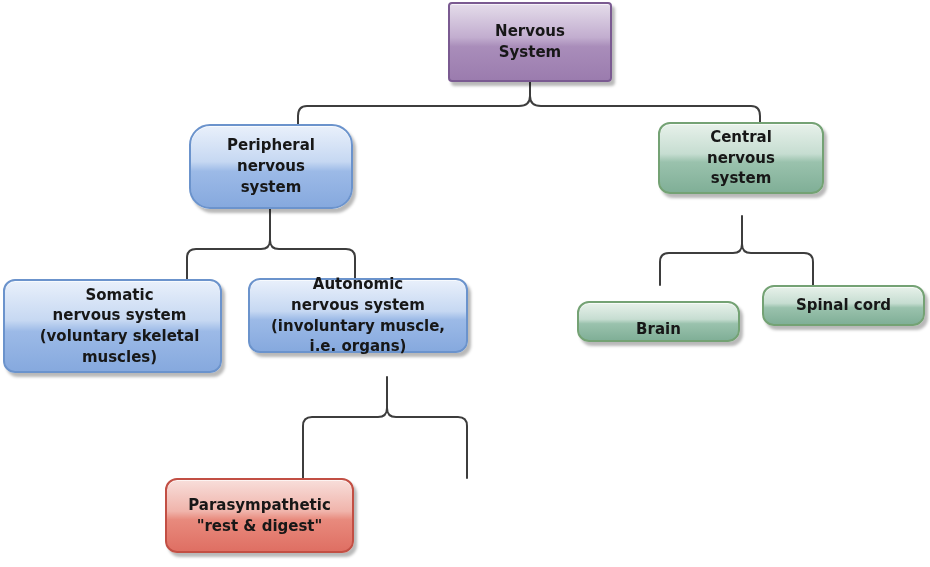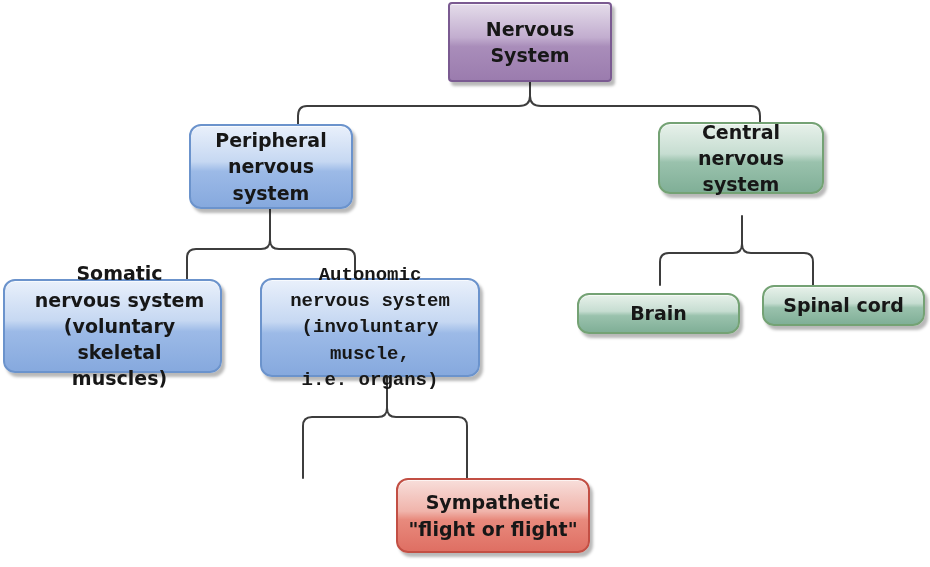--- a/index.html
+++ b/index.html
@@ -24,21 +24,21 @@
     stroke-linecap: round;
   }
   .node {
     position: absolute;
     box-sizing: border-box;
     display: flex;
     align-items: center;
     justify-content: center;
     text-align: center;
     font-weight: bold;
-    font-size: 19px;
+    font-size: 15px;
     line-height: 1.38;
     color: var(--text-color);
     border: 2px solid;
     box-shadow: 3px 4px 3px rgba(0,0,0,0.28), inset 0 1px 0 rgba(255,255,255,0.65);
   }
   .node .label { white-space: pre-line; padding: 0 4px; }
   .node.purple {
     border-color: var(--purple-border);
     border-radius: 4px;
     background: linear-gradient(180deg,
@@ -89,53 +89,53 @@
     <path d="M 387 377 L 387 408"></path>
     <path d="M 387 408 C 387 414 384 417 378 417 L 312 417 C 306 417 303 420 303 426 L 303 478"></path>
     <path d="M 387 408 C 387 414 390 417 396 417 L 458 417 C 464 417 467 420 467 426 L 467 478"></path>
   </svg>
 
   <div class="node purple" style="left:448px; top:2px; width:164px; height:80px;">
     <span class="label">Nervous
 System</span>
   </div>
 
-  <div class="node blue" style="left:189px; top:124px; width:164px; height:85px;">
+  <div class="node blue" style="left:189px; top:124px; width:164px; height:85px;border-radius:21px;">
     <span class="label">Peripheral
 nervous
 system</span>
   </div>
 
   <div class="node green" style="left:658px; top:122px; width:166px; height:72px;">
     <span class="label">Central
 nervous
 system</span>
   </div>
 
   <div class="node blue" style="left:3px; top:279px; width:219px; height:94px;padding-left:14px;">
     <span class="label">Somatic
 nervous system
 (voluntary skeletal
 muscles)</span>
   </div>
 
-  <div class="node blue" style="left:260px; top:278px; width:220px; height:99px;font-family:Liberation Mono, monospace;">
+  <div class="node blue" style="left:248px; top:278px; width:220px; height:75px;">
     <span class="label">Autonomic
 nervous system
 (involuntary muscle,
 i.e. organs)</span>
   </div>
 
-  <div class="node green" style="left:577px; top:293px; width:163px; height:41px;">
+  <div class="node green" style="left:577px; top:301px; width:163px; height:41px;align-items:flex-end;">
     <span class="label">Brain</span>
   </div>
 
   <div class="node green" style="left:762px; top:285px; width:163px; height:41px;">
     <span class="label">Spinal cord</span>
   </div>
 
+  <div class="node red" style="left:165px; top:478px; width:189px; height:75px;">
+    <span class="label">Parasympathetic
+"rest &amp; digest"</span>
+  </div>
 
-  <div class="node red" style="left:396px; top:478px; width:194px; height:75px;">
-    <span class="label">Sympathetic
-"flight or flight"</span>
-  </div>
 
 </div>
 
 </body></html>

